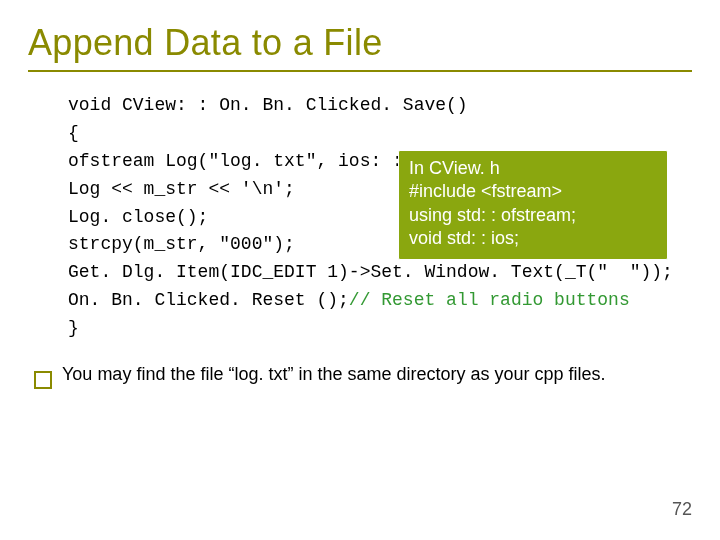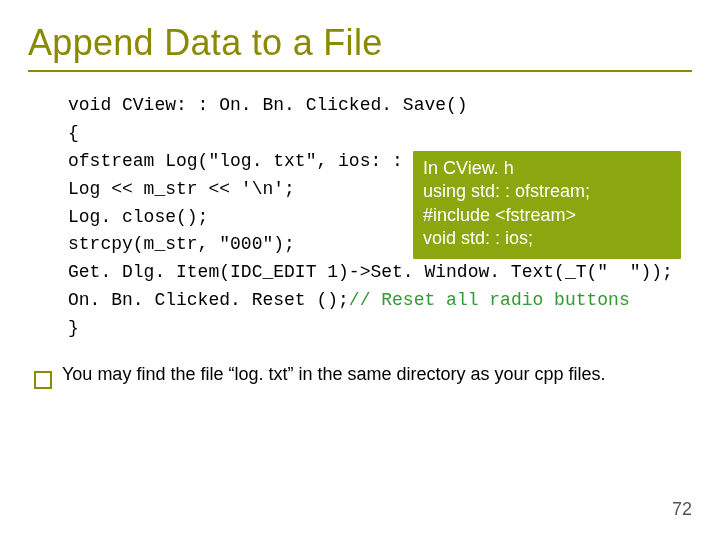--- a/index.html
+++ b/index.html
@@ -41,21 +41,21 @@
   }
   .codeblock .line {
     white-space: pre;
   }
   .comment {
     color: #339933;
   }
   .callout {
     position: absolute;
     top: 58px;
-    left: 344px;
+    left: 330px;
     width: 248px;
     background: #8aa70f;
     border: 1.5px solid #fff;
     color: #fff;
     font-family: Arial, Helvetica, sans-serif;
     font-size: 18px;
     padding: 6px 10px 8px 10px;
     line-height: 1.3;
     border-radius: 2px;
   }
@@ -99,22 +99,22 @@
     <div class="line">Log. close();</div>
     <div class="line"></div>
     <div class="line">strcpy(m_str, "000");</div>
     <div class="line"><span>Get. Dlg. Item(IDC_EDIT 1)-&gt;Set. Window. Text(_T("</span><span>  "));</span></div>
     <div class="line"></div>
     <div class="line"><span>On. Bn. Clicked. Reset ();</span><span class="comment">// Reset all radio buttons</span></div>
     <div class="line">}</div>
 
     <div class="callout">
       <div>In CView. h</div>
+      <div>#include &lt;fstream&gt;</div>
       <div>using std: : ofstream;</div>
-      <div>#include &lt;fstream&gt;</div>
       <div>void std: : ios;</div>
     </div>
   </div>
 
   <div class="body-row">
     <div class="bullet"></div>
     <div class="bodytext">You may find the file “log. txt” in the same directory as your cpp files.</div>
   </div>
 
   <div class="pagenum">72</div>

